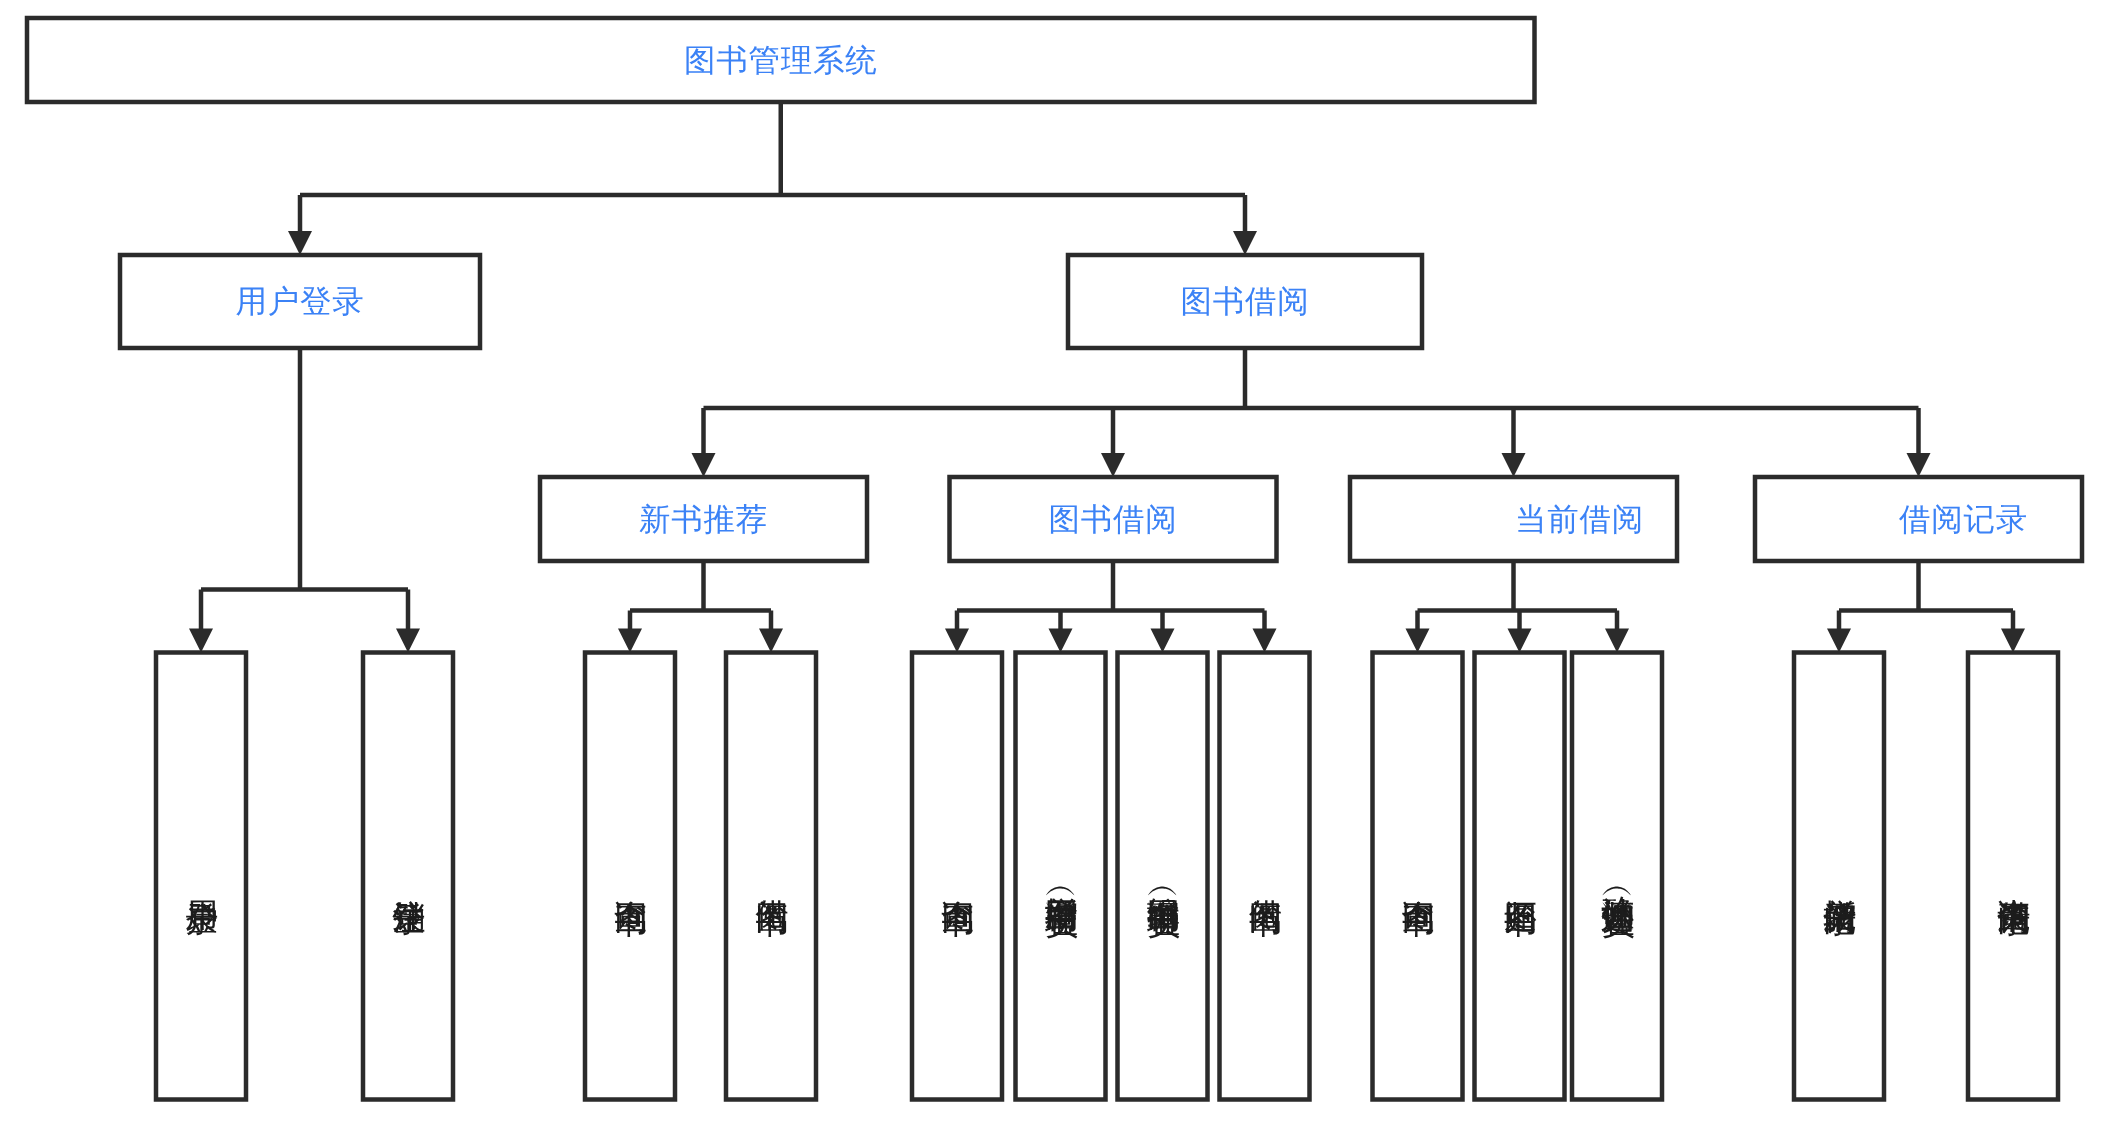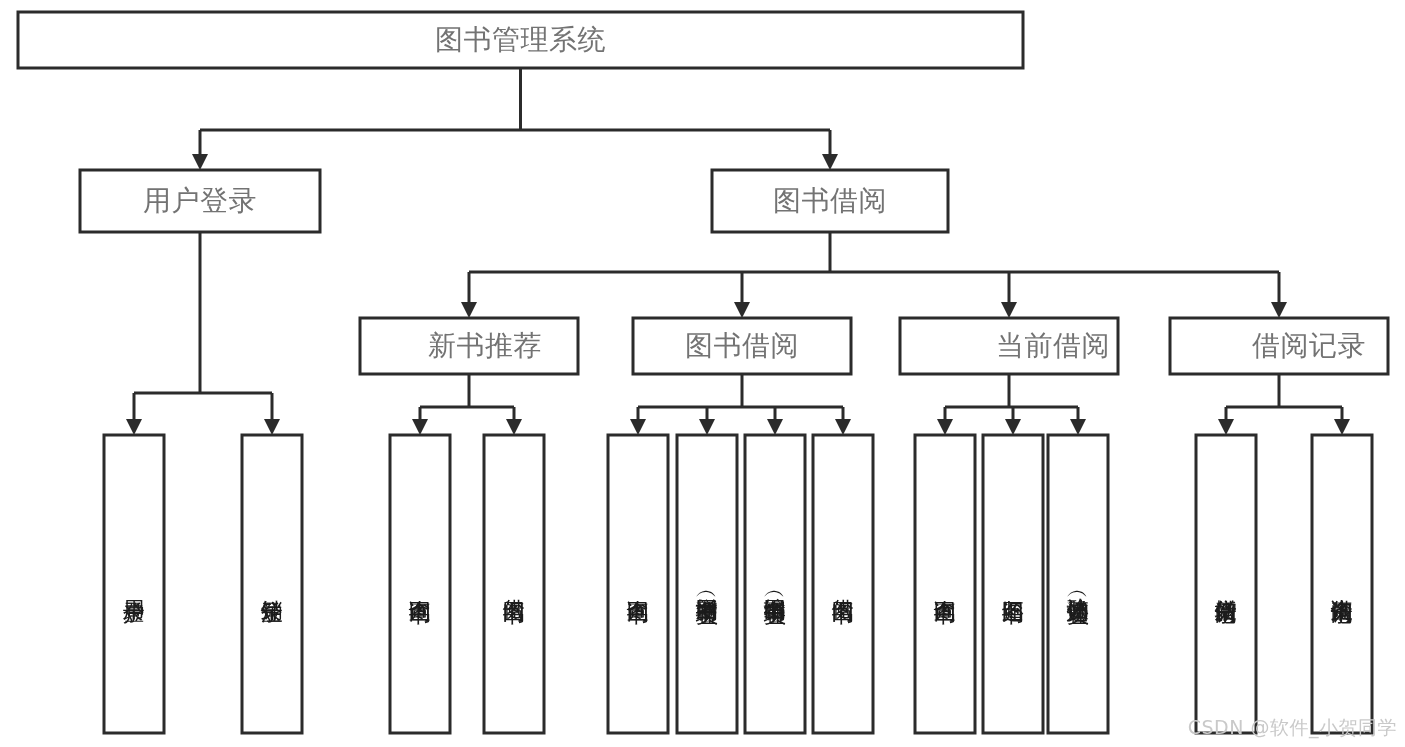--- a/index.html
+++ b/index.html
@@ -34,22 +34,22 @@
   }
   .arrow-head {
     fill: #2b2b2b;
     stroke: none;
   }
   .node-label-h {
     position: absolute;
     display: flex;
     align-items: center;
     justify-content: center;
-    color: #737373;
-    font-size: 28px;
+    color: #3b82f6;
+    font-size: 21px;
     letter-spacing: 0.5px;
     white-space: nowrap;
     pointer-events: none;
   }
   .node-label-v {
     position: absolute;
     display: flex;
     align-items: center;
     justify-content: center;
     color: #1c1c1c;
@@ -167,34 +167,33 @@
         <rect class="node-box" x="1048" y="435" width="60" height="298"></rect>
         <rect class="node-box" x="1196" y="435" width="60" height="298"></rect>
         <rect class="node-box" x="1312" y="435" width="60" height="298"></rect>
       </g>
   </svg>
 
   <div id="labels-layer">
       <div class="node-label-h" style="left: 18px; top: 12px; width: 1005px; height: 56px;">图书管理系统</div>
       <div class="node-label-h" style="left: 80px; top: 170px; width: 240px; height: 62px;">用户登录</div>
       <div class="node-label-h" style="left: 712px; top: 170px; width: 236px; height: 62px;">图书借阅</div>
-      <div class="node-label-h" style="left: 360px; top: 318px; width: 218px; height: 56px; padding-left: 16px;">新书推荐</div>
+      <div class="node-label-h" style="left: 360px; top: 318px; width: 218px; height: 56px;">新书推荐</div>
       <div class="node-label-h" style="left: 633px; top: 318px; width: 218px; height: 56px;">图书借阅</div>
       <div class="node-label-h" style="left: 900px; top: 318px; width: 218px; height: 56px; margin-left: 44px;">当前借阅</div>
       <div class="node-label-h" style="left: 1200px; top: 318px; width: 218px; height: 56px;">借阅记录</div>
       <div class="node-label-v" style="left: 104px; top: 435px; width: 60px; height: 298px;">用户登录</div>
       <div class="node-label-v" style="left: 242px; top: 435px; width: 60px; height: 298px;">注销登录</div>
       <div class="node-label-v" style="left: 390px; top: 435px; width: 60px; height: 298px;">查询图书</div>
       <div class="node-label-v" style="left: 484px; top: 435px; width: 60px; height: 298px;">借阅图书</div>
       <div class="node-label-v" style="left: 608px; top: 435px; width: 60px; height: 298px;">查询图书</div>
       <div class="node-label-v" style="left: 677px; top: 435px; width: 60px; height: 298px;">新增图书（管理员）</div>
       <div class="node-label-v" style="left: 745px; top: 435px; width: 60px; height: 298px;">编辑图书（管理员）</div>
       <div class="node-label-v" style="left: 813px; top: 435px; width: 60px; height: 298px;">借阅图书</div>
       <div class="node-label-v" style="left: 915px; top: 435px; width: 60px; height: 298px;">查询图书</div>
       <div class="node-label-v" style="left: 983px; top: 435px; width: 60px; height: 298px;">归还图书</div>
       <div class="node-label-v" style="left: 1048px; top: 435px; width: 60px; height: 298px;">确认归还（管理员）</div>
       <div class="node-label-v" style="left: 1196px; top: 435px; width: 60px; height: 298px;">新增借阅记录</div>
       <div class="node-label-v" style="left: 1312px; top: 435px; width: 60px; height: 298px;">查询借阅记录</div>
     </div>
 
-  <div class="watermark">CSDN @软件_小贺同学</div>
 
 </div>
 
 </body></html>

